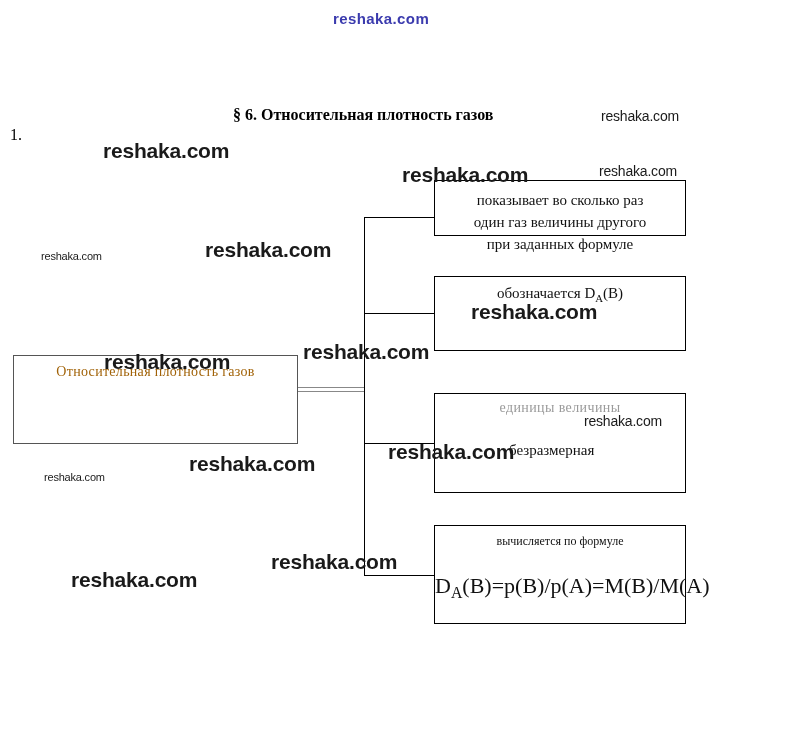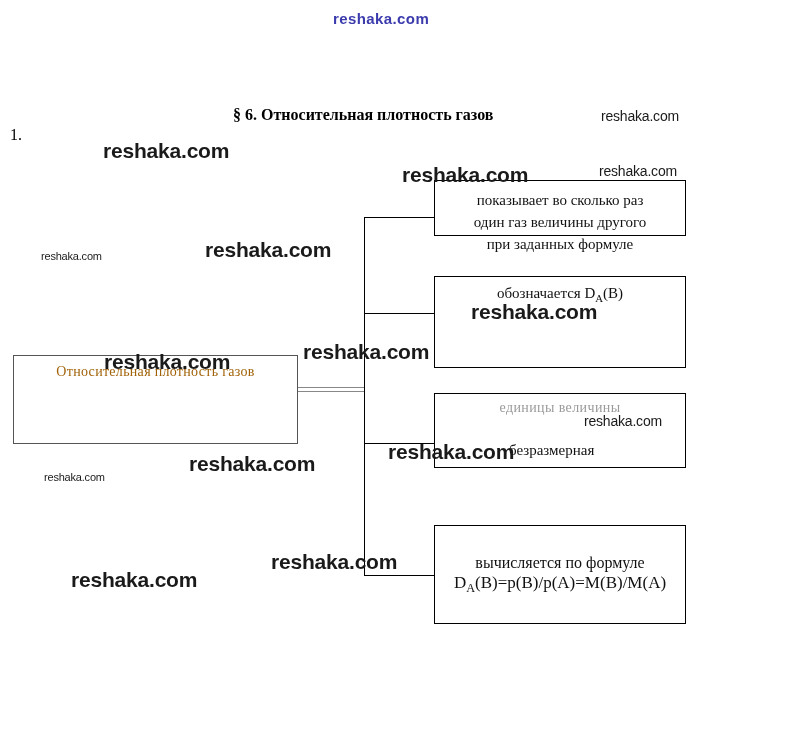--- a/index.html
+++ b/index.html
@@ -87,22 +87,22 @@
     top: 8px;
     text-align: center;
     font-family: "Liberation Serif", serif;
     font-size: 14px;
     color: #a16207;
     letter-spacing: 0.3px;
     white-space: nowrap;
   }
 
   #box-1 { left: 434px; top: 180px;  width: 252px; height: 56px; }
-  #box-2 { left: 434px; top: 276px;  width: 252px; height: 92px; }
-  #box-3 { left: 434px; top: 393px;  width: 252px; height: 75px; }
+  #box-2 { left: 434px; top: 276px;  width: 252px; height: 75px; }
+  #box-3 { left: 434px; top: 393px;  width: 252px; height: 100px; }
   #box-4 { left: 434px; top: 525px;  width: 252px; height: 99px; }
 
   #box-1 .box-inner { top: 9px; }
   #box-2 .box-inner { top: 6px; }
 
   .faded {
     color: #9a9a9a;
     letter-spacing: 0.4px;
   }
   sub { font-size: 0.72em; }
@@ -121,32 +121,32 @@
     top: 48px;
     font-family: "Liberation Serif", serif;
     font-size: 15px;
     color: #111;
     white-space: nowrap;
   }
 
   
   #box4-caption {
     position: absolute;
-    left: 0; right: 0; top: 28px;
-    text-align: center;
-    font-family: "Liberation Serif", serif;
-    font-size: 16px;
+    left: 0; right: 0; top: 8px;
+    text-align: center;
+    font-family: "Liberation Serif", serif;
+    font-size: 12px;
     color: #111;
   }
   #box4-formula {
     position: absolute;
     left: 0; right: 0; top: 47px;
     text-align: center;
     font-family: "Liberation Serif", serif;
-    font-size: 17px;
+    font-size: 22px;
     color: #111;
     white-space: nowrap;
   }
 
   
   .conn {
     position: absolute;
     background: #000;
   }
   .conn-faint { background: #888; }

